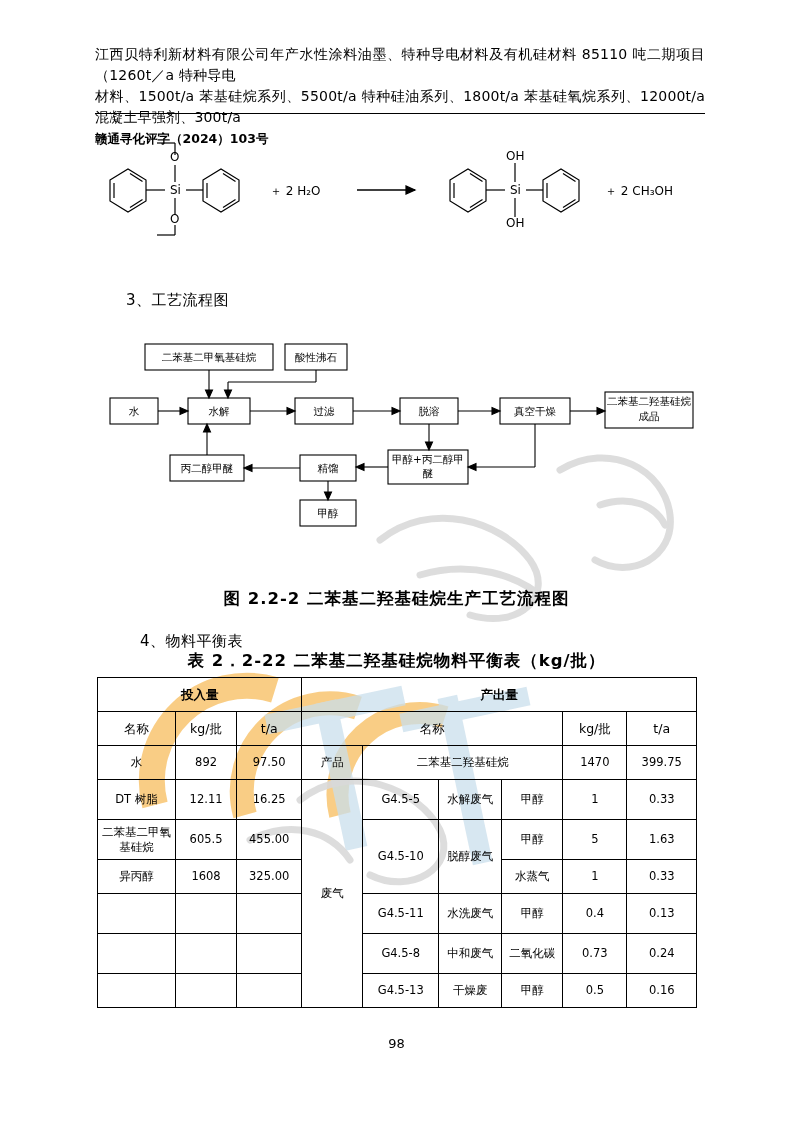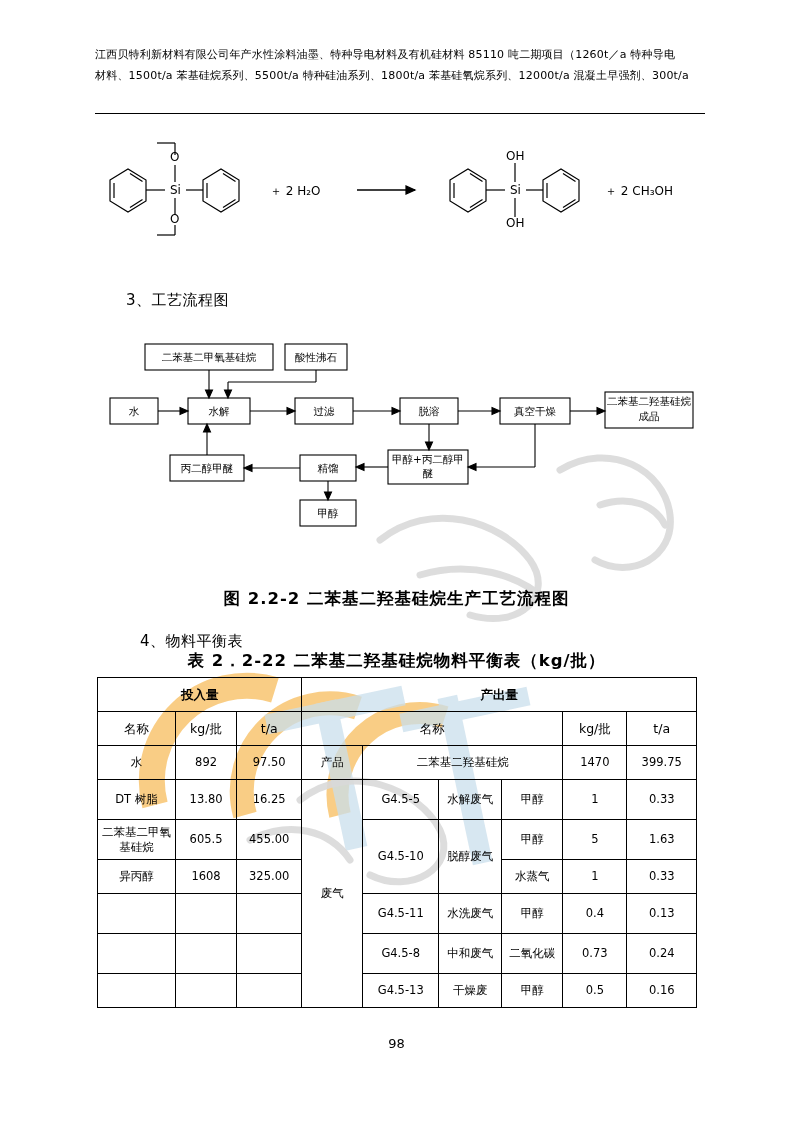--- a/index.html
+++ b/index.html
@@ -23,21 +23,21 @@
   }
 
   
   .header {
     position: absolute;
     left: 95px;
     top: 44px;
     width: 610px;
   }
   .header-text {
-    font-size: 11px;
+    font-size: 14px;
     line-height: 21px;
     letter-spacing: 0.2px;
     font-family: "DejaVu Sans", sans-serif;
     text-align: justify;
   }
   .header-row {
     display: flex;
     justify-content: space-between;
     align-items: flex-end;
   }
@@ -167,20 +167,21 @@
 </style>
 </head>
 <body>
 
 <div class="page">
 
   <div class="header">
     <div class="header-text">江西贝特利新材料有限公司年产水性涂料油墨、特种导电材料及有机硅材料 85110 吨二期项目（1260t／a 特种导电</div>
     <div class="header-text">材料、1500t/a 苯基硅烷系列、5500t/a 特种硅油系列、1800t/a 苯基硅氧烷系列、12000t/a 混凝土早强剂、300t/a</div>
     <div class="header-row">
+      <div class="header-code">赣通寻化评字（2024）103号</div>
     </div>
   </div>
   <div class="header-rule"></div>
 
   <svg class="watermark" viewBox="0 0 793 1122">
     <g opacity="0.55">
 
       <g transform="translate(215,745)" fill="none" stroke="#F5A623" stroke-width="26">
         <path d="M -60 60 A 95 95 0 0 1 60 -55"></path>
       </g>
@@ -362,21 +363,21 @@
       <td>892</td>
       <td>97.50</td>
       <td style="width:52px">产品</td>
       <td colspan="3">二苯基二羟基硅烷</td>
       <td>1470</td>
       <td>399.75</td>
     </tr>
 
     <tr class="rowh2">
       <td>DT 树脂</td>
-      <td>13.80</td>
+      <td>12.11</td>
       <td>16.25</td>
       <td rowspan="6">废气</td>
       <td style="width:66px">G4.5-5</td>
       <td style="width:54px">水解废气</td>
       <td style="width:52px">甲醇</td>
       <td>1</td>
       <td>0.33</td>
     </tr>
 
     <tr class="rowh2">

